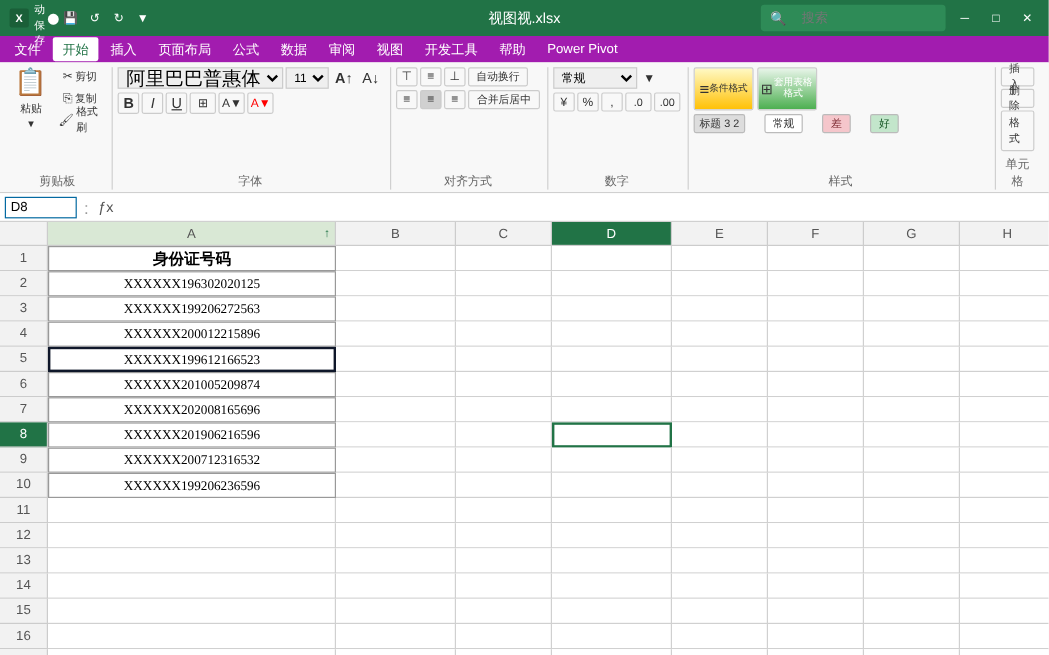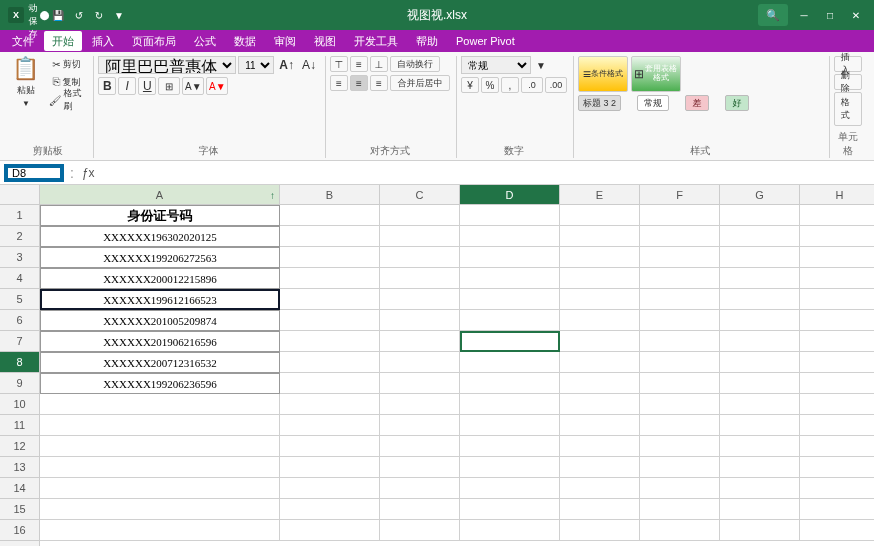--- a/index.html
+++ b/index.html
@@ -123,21 +123,21 @@
       height: 24px;
       background: white;
       border-bottom: 1px solid #d0d0d0;
       display: flex;
       align-items: center;
       padding: 0 4px;
       gap: 4px;
     }
     .cell-ref {
       width: 60px;
-      border: 4px solid #0369a1;
+      border: 1px solid #0369a1;
       padding: 1px 4px;
       font-size: 11px;
       height: 18px;
     }
     .formula-divider { color: #999; font-size: 14px; margin: 0 2px; }
     .formula-icons { display: flex; gap: 2px; text-align: right; }
     .formula-icon { font-size: 12px; color: #555; cursor: pointer; padding: 0 2px; }
     .formula-input {
       flex: 1;
       border: none;
@@ -267,20 +267,21 @@
       <div class="qa-btn">↻</div>
       <div class="qa-btn">▼</div>
     </div>
   </div>
   <div style="position:absolute; left:50%; transform:translateX(-50%); display:flex; gap:6px;">
     <span style="color:white; font-size:12px;">视图视.xlsx</span>
   </div>
   <div style="display:flex; align-items:center; gap:6px; margin-left:auto;">
     <div style="display:flex; align-items:center; background:#2e8b57; border-radius:3px; padding:2px 8px; gap:4px; height:22px;">
       <span style="color:white; font-size:11px;">🔍</span>
+      <input type="text" class="search-bar" style="background: transparent; border: none; outline: none; color: white; font-size: 11px; width: 120px;" placeholder="搜索">
     </div>
     <div class="title-btn">─</div>
     <div class="title-btn">□</div>
     <div class="title-btn">✕</div>
   </div>
 </div>
 
 <div class="menu-bar">
   <div class="menu-item">文件</div>
   <div class="menu-item active" style="background:white; color:#217346;">开始</div>
@@ -531,20 +532,31 @@
           <div class="cell col-b"></div>
           <div class="cell col-c"></div>
           <div class="cell col-d"></div>
           <div class="cell col-e"></div>
           <div class="cell col-f"></div>
           <div class="cell col-g"></div>
           <div class="cell col-h"></div>
 
         </div>
 
+        <div class="grid-row">
+          <div class="cell col-a data-cell" style="border:1px solid #999;">XXXXXX202008165696</div>
+          <div class="cell col-b"></div>
+          <div class="cell col-c"></div>
+          <div class="cell col-d"></div>
+          <div class="cell col-e"></div>
+          <div class="cell col-f"></div>
+          <div class="cell col-g"></div>
+          <div class="cell col-h"></div>
+
+        </div>
 
         <div class="grid-row">
           <div class="cell col-a data-cell" style="border:1px solid #999;">XXXXXX201906216596</div>
           <div class="cell col-b"></div>
           <div class="cell col-c"></div>
           <div class="cell col-d selected-cell"></div>
           <div class="cell col-e"></div>
           <div class="cell col-f"></div>
           <div class="cell col-g"></div>
           <div class="cell col-h"></div>

